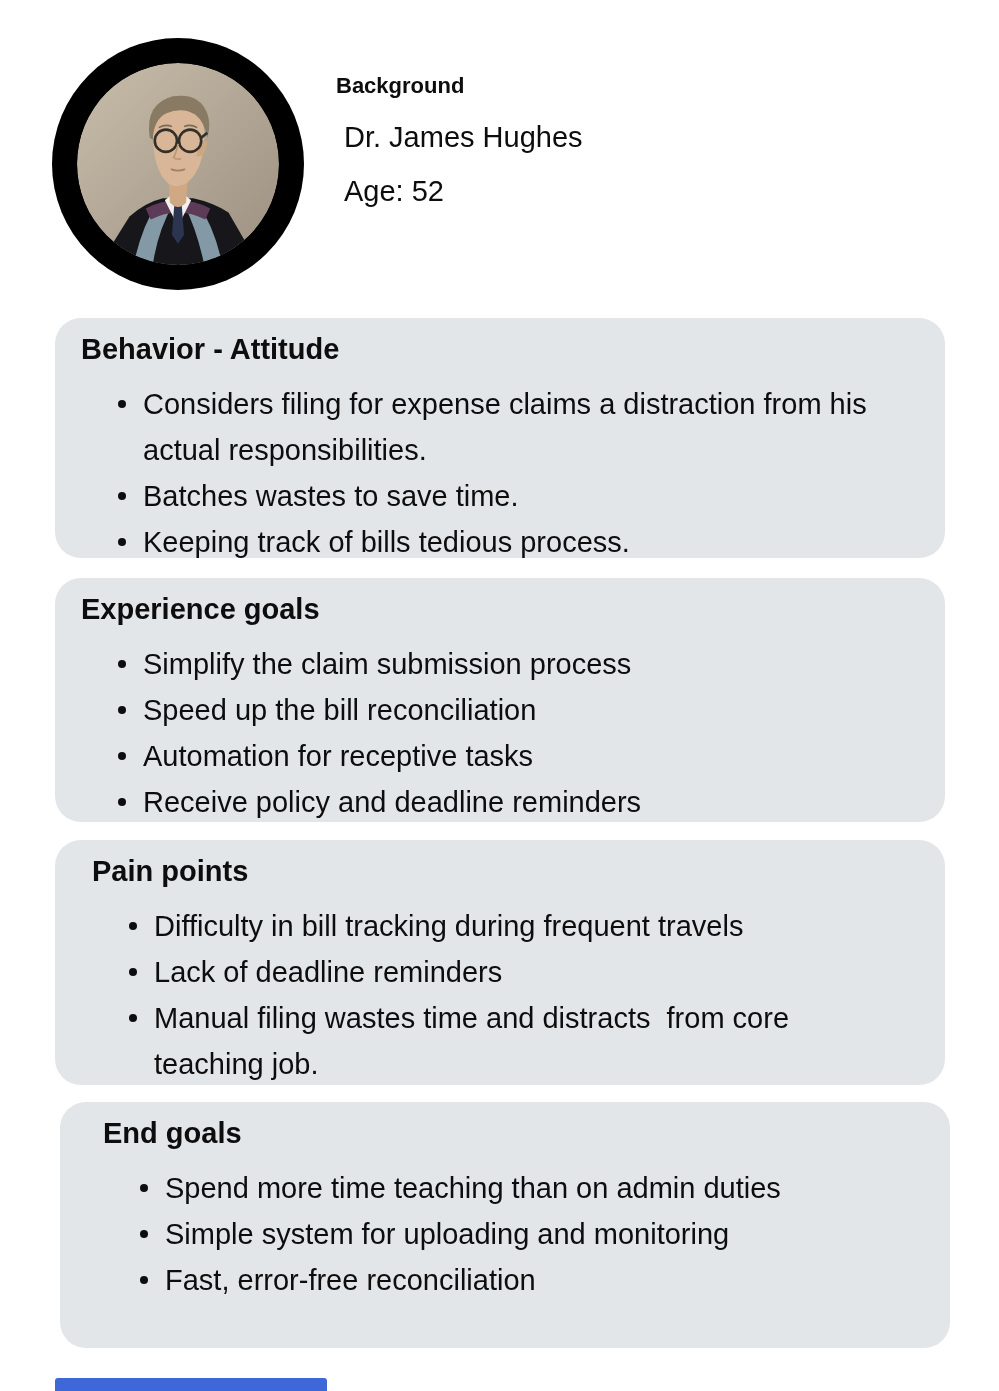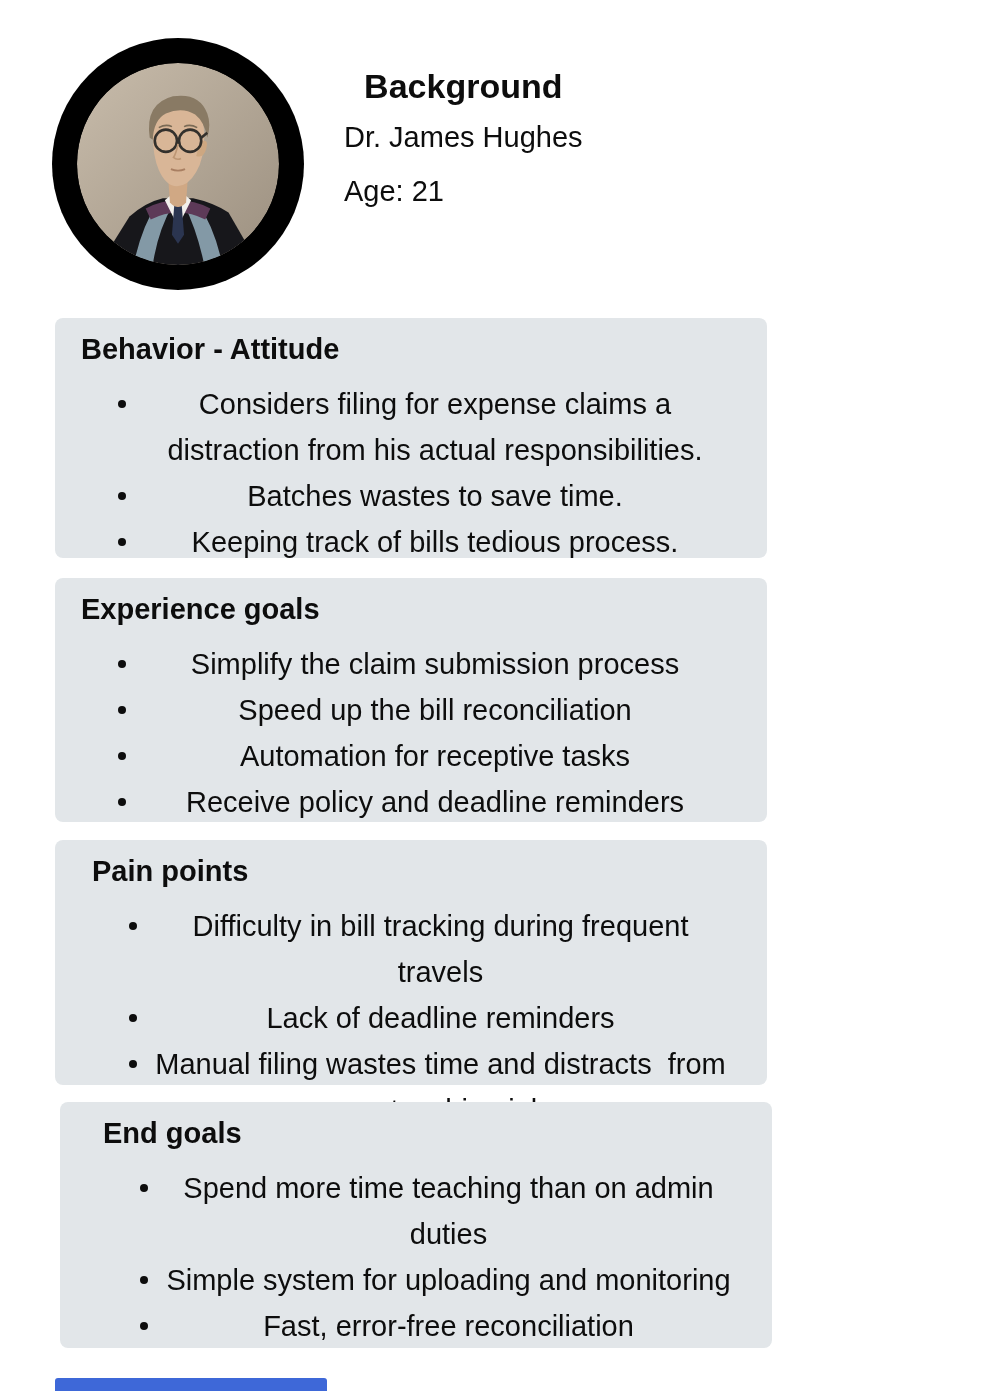--- a/index.html
+++ b/index.html
@@ -22,40 +22,40 @@
   }
   .avatar-photo {
     width: 202px; height: 202px;
     border-radius: 50%;
     overflow: hidden;
   }
   .avatar-photo svg { display: block; width: 100%; height: 100%; }
 
   .profile-text { position: absolute; left: 336px; top: 66px; }
   .profile-text .title {
-    font-size: 34px; font-weight: bold;
-    line-height: 40px; margin: 0 0 6px 0; text-align: center;
+    font-size: 22px; font-weight: bold;
+    line-height: 40px; margin: 0 0 6px 0;
   }
   .profile-text .line {
     font-size: 29px; line-height: 46px; margin: 8px;
   }
 
   
   .card {
-    position: absolute; left: 55px; width: 712px;
+    position: absolute; left: 55px; width: 890px;
     background: #e2e6e9;
-    border-radius: 8px;
+    border-radius: 26px;
     box-sizing: border-box;
     padding: 11px 28px 0 26px;
   }
   .card h2 {
     font-size: 29px; font-weight: bold;
     margin: 0 0 9px 0; line-height: 40px;
   }
-  .card ul { margin: 12px; padding: 0 0 0 50px; list-style: none; text-align: center; }
+  .card ul { margin: 12px; padding: 0 0 0 50px; list-style: none; }
   .card li {
     font-size: 29px; line-height: 46px;
     position: relative;
     white-space: pre-wrap;
   }
   .card li::before {
     content: "";
     position: absolute; left: -25px; top: 19px;
     width: 8px; height: 8px; border-radius: 50%;
     background: #0d0d0d;
@@ -120,21 +120,21 @@
         <path d="M100 80 Q98 90 95.5 93.5 Q99 96.5 103 94.5" stroke="#bd9674" stroke-width="1.6" fill="none"></path>
         <path d="M93 105 Q100 108 107 105" stroke="#a97f62" stroke-width="1.8" fill="none"></path>
       </g>
     </svg>
   </div>
 </div>
 
 <div class="profile-text">
   <h1 class="title">Background</h1>
   <p class="line">Dr. James Hughes</p>
-  <p class="line">Age: 21</p>
+  <p class="line">Age: 52</p>
 </div>
 
 <section class="card" id="card-behavior" style="background: rgb(226, 230, 233);">
   <h2>Behavior - Attitude</h2>
   <ul>
     <li>Considers filing for expense claims a distraction from his actual responsibilities.</li>
     <li>Batches wastes to save time.</li>
     <li>Keeping track of bills tedious process.</li>
   </ul>
 </section>

